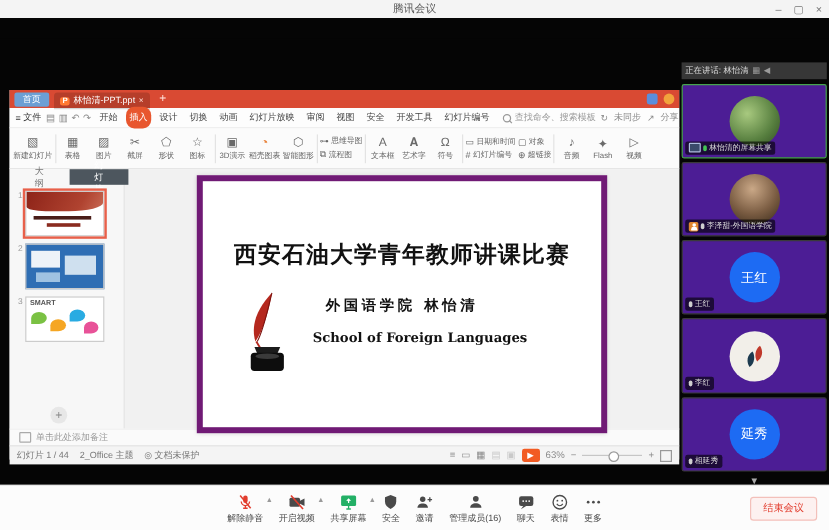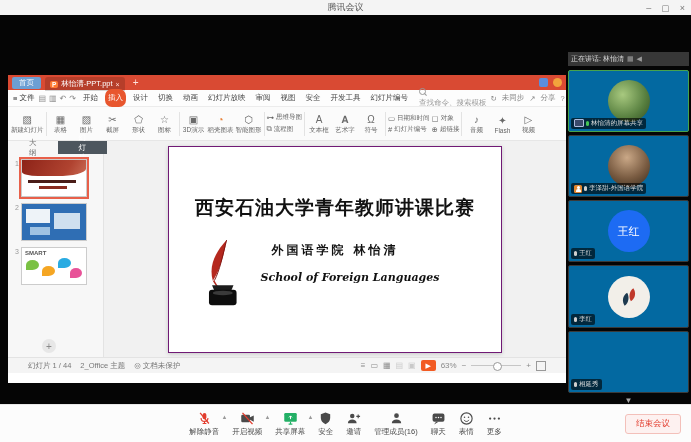--- a/index.html
+++ b/index.html
@@ -38,21 +38,21 @@
   .wtright{margin-left:auto;display:flex;gap:5px;align-items:center;}
   .wtic{width:9px;height:9px;border-radius:2px;}
   .wtic.blue{background:#5a8edc;} .wtic.orange{background:#f2a33c;border-radius:50%;}
   
   .wmenu{height:16px;display:flex;align-items:center;gap:4px;padding:0 5px;background:#fdfdfd;
          border-bottom:1px solid #ececec;color:#444;font-size:7.5px;white-space:nowrap;}
   .mfile{display:flex;gap:2px;align-items:center;color:#333;}
   .qicons{display:flex;gap:3px;color:#8a8a8a;font-size:8px;}
   .mtab{padding:4px 3px;border-radius:7px;}
   .mtab.active{background:#e8562e;color:#fff;}
-  .msearch{display:flex;align-items:flex-start;gap:3px;color:#9a9a9a;margin-left:4px;flex-direction:column;}
+  .msearch{display:flex;align-items:center;gap:3px;color:#9a9a9a;margin-left:4px;}
   .mag{width:5px;height:5px;border:1px solid #999;border-radius:50%;position:relative;}
   .mag::after{content:'';position:absolute;width:3px;height:1px;background:#999;
               transform:rotate(45deg);right:-2px;bottom:-1px;}
   .mrgt{margin-left:auto;display:flex;gap:5px;align-items:center;color:#8a8a8a;}
   
   .wribbon{height:33px;display:flex;align-items:center;gap:2px;padding:0 3px;background:#fbfbfb;
            border-bottom:1px solid #e6e6e6;overflow:hidden;}
   .ritem{display:flex;flex-direction:column;align-items:center;min-width:24px;}
   .ritem .rg{font-size:10px;height:13px;line-height:13px;color:#6a6a6a;}
   .ritem .rg.or{color:#e8823a;}
@@ -85,51 +85,51 @@
   .t3txt{position:absolute;top:2px;left:3px;font-size:6px;font-weight:bold;color:#555;}
   .bub{position:absolute;border-radius:50% 50% 50% 0;}
   .bub.g{left:4px;top:12px;width:13px;height:10px;background:#7ac143;}
   .bub.o{left:20px;top:18px;width:13px;height:10px;background:#f5a623;}
   .bub.b{left:36px;top:10px;width:13px;height:10px;background:#29abe2;}
   .bub.p{left:48px;top:20px;width:12px;height:10px;background:#e85298;}
   .addslide{position:absolute;bottom:4px;left:34px;width:14px;height:14px;border-radius:50%;
             background:#e7e7e7;color:#888;display:flex;align-items:center;justify-content:center;
             font-size:10px;}
   .canvas{flex:1;background:#f1f1f1;display:flex;align-items:flex-start;justify-content:center;}
-  .slide{width:332px;height:205px;margin-top:5px;background:#fff;border:1px solid #701a75;
+  .slide{width:332px;height:205px;margin-top:5px;background:#fff;border:5px solid #701a75;
          box-shadow:0 1px 4px rgba(0,0,0,.18);position:relative;
          font-family:"DejaVu Serif",serif;color:#111;}
   .stitle{position:absolute;top:48px;left:0;right:0;text-align:center;font-size:19px;
           font-weight:bold;letter-spacing:1px;}
   .ssub{position:absolute;top:95px;left:0;right:0;text-align:center;font-size:12px;
         font-weight:bold;letter-spacing:3px;}
   .sen{position:absolute;top:122px;left:30px;right:0;text-align:center;font-size:11px;
-       font-style:italic;font-weight:bold;line-height:1.55;}
+       font-weight:bold;line-height:1.55;}
   .quill{position:absolute;left:30px;top:86px;width:46px;height:80px;}
   
   .notesbar{height:13px;background:#fafafa;border-top:1px solid #ededed;display:flex;
             align-items:center;gap:4px;padding-left:8px;color:#999;font-size:7.5px;}
   .nico{width:8px;height:7px;border:1px solid #aaa;border-radius:1px;}
   .statusbar{height:15px;background:#f4f4f4;border-top:1px solid #e3e3e3;display:flex;
-             align-items:center;gap:9px;padding:0 20px;font-size:7.5px;color:#777;}
+             align-items:center;gap:9px;padding:0 6px;font-size:7.5px;color:#777;}
   .protect{display:flex;align-items:center;gap:2px;}
   .srgt{margin-left:auto;display:flex;align-items:center;gap:5px;color:#8a8a8a;font-size:8px;}
   .play{width:15px;height:11px;background:#f25b23;border-radius:2px;color:#fff;font-size:7px;
         display:flex;align-items:center;justify-content:center;}
   .track{width:50px;height:1px;background:#c6c6c6;position:relative;}
   .knob{position:absolute;left:22px;top:-3px;width:7px;height:7px;border:1px solid #999;
         border-radius:50%;background:#fff;}
   .fits{width:8px;height:8px;border:1px solid #999;}
   
   .side{position:absolute;right:2px;top:20px;width:121px;bottom:0;display:flex;
         flex-direction:column;}
   .banner{height:14px;background:rgba(58,58,58,.95);display:flex;align-items:center;gap:3px;
           padding:0 3px;font-size:7px;color:#ddd;margin-bottom:4px;white-space:nowrap;overflow:hidden;}
   .bic{color:#9a9a9a;font-size:7px;flex:none;}
-  .tile{height:64px;background:#0369a1;border:1px solid #3a3a3a;border-radius:2px;position:relative;
+  .tile{height:64px;background:#4c1d95;border:1px solid #3a3a3a;border-radius:2px;position:relative;
         display:flex;align-items:center;justify-content:center;margin-bottom:3px;box-sizing:border-box;}
   .tile.speaking{border-color:#46a34d;}
   .av{width:42px;height:42px;border-radius:50%;overflow:hidden;}
   .av.blue{background:#1d6bf3;color:#fff;display:flex;align-items:center;justify-content:center;
            font-size:11px;}
   .av.greenp{background:radial-gradient(circle at 35% 35%,#a8c97f,#577f3f 60%,#2f4b22);}
   .av.portrait{background:radial-gradient(circle at 45% 30%,#caa887,#7a5c42 55%,#342718);}
   .av.koi{background:#f2efe9;display:flex;align-items:center;justify-content:center;}
   .chip{position:absolute;left:2px;bottom:2px;display:flex;align-items:center;gap:2px;
         background:rgba(0,0,0,.62);border-radius:2px;padding:1px 3px;font-size:6.5px;color:#ddd;
@@ -371,20 +371,24 @@
               <rect x="13" y="67" width="36" height="20" rx="4" fill="#0d0d0d"></rect>
               <ellipse cx="31" cy="71" rx="13" ry="3" fill="#3a3a3a"></ellipse>
             </svg>
             <div class="sen">
               <div>School of Foreign Languages</div>
             </div>
           </div>
         </div>
       </div>
 
+      <div class="notesbar">
+        <span class="nico"></span>
+        <span>单击此处添加备注</span>
+      </div>
 
       <div class="statusbar">
         <span>幻灯片 1 / 44</span>
         <span>2_Office 主题</span>
         <span class="protect">
           <span>◎</span>
           <span>文档未保护</span>
         </span>
         <span class="srgt">
           <span>≡</span>
@@ -446,20 +450,23 @@
             <path d="M11 21c-4-3-5-8-2-12 3 2 5 8 2 12z" fill="#1d3a4f" transform="rotate(20 12 12)"></path>
           </svg>
         </div>
         <div class="chip">
           <span class="cmic"></span>
           <span>李红</span>
         </div>
       </div>
 
       <div class="tile">
+        <div class="av blue">
+          <span>延秀</span>
+        </div>
         <div class="chip">
           <span class="cmic"></span>
           <span>相延秀</span>
         </div>
       </div>
 
       <div class="moreArrow">▼</div>
     </div>
   </div>
 

